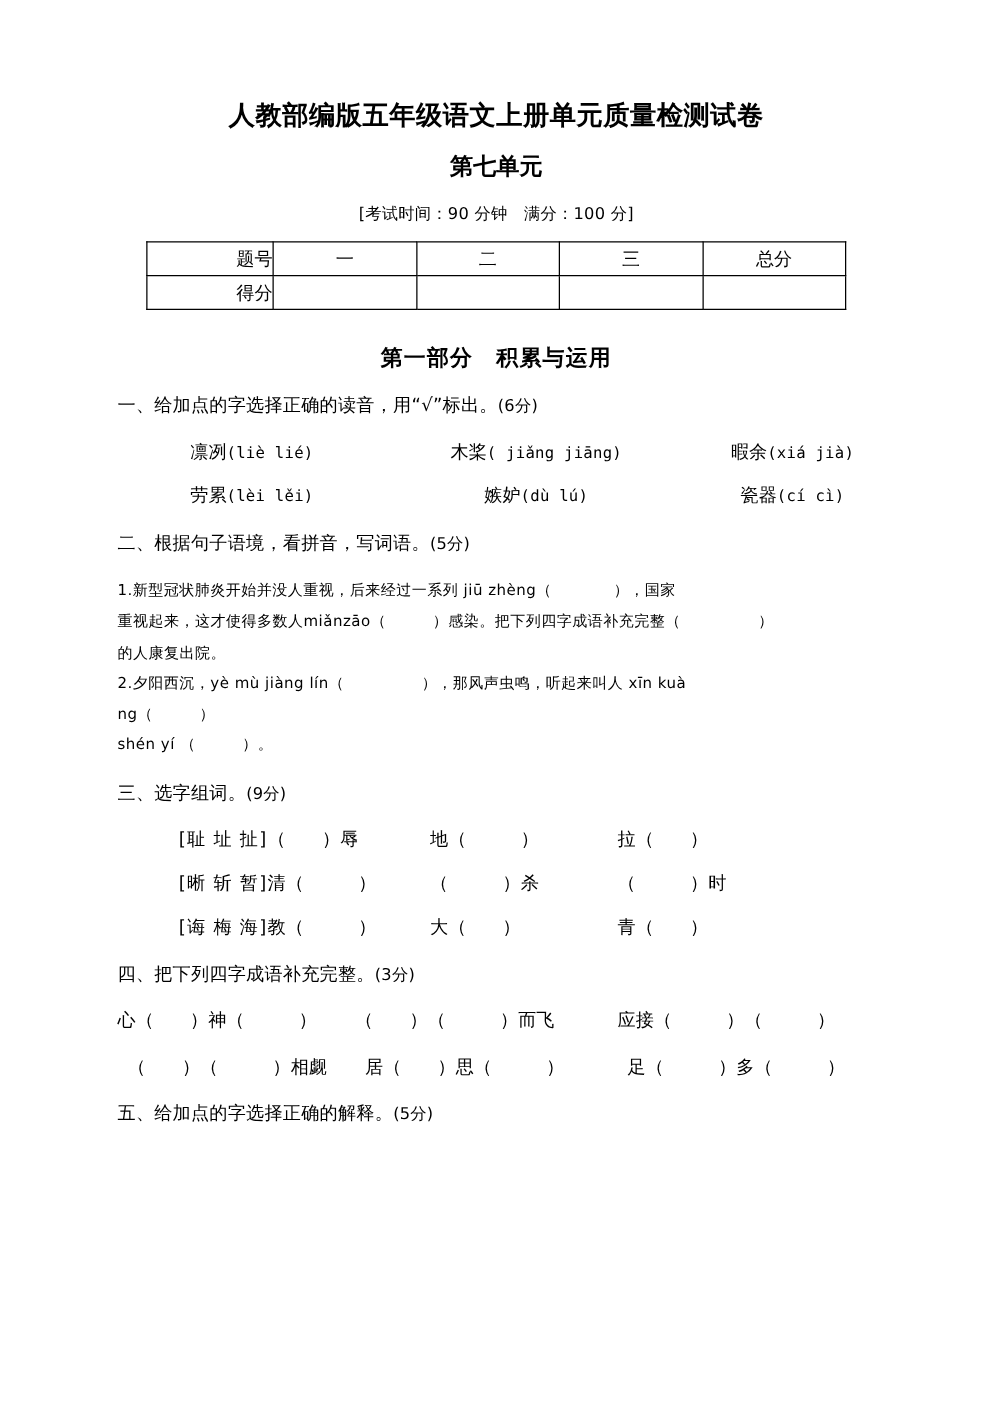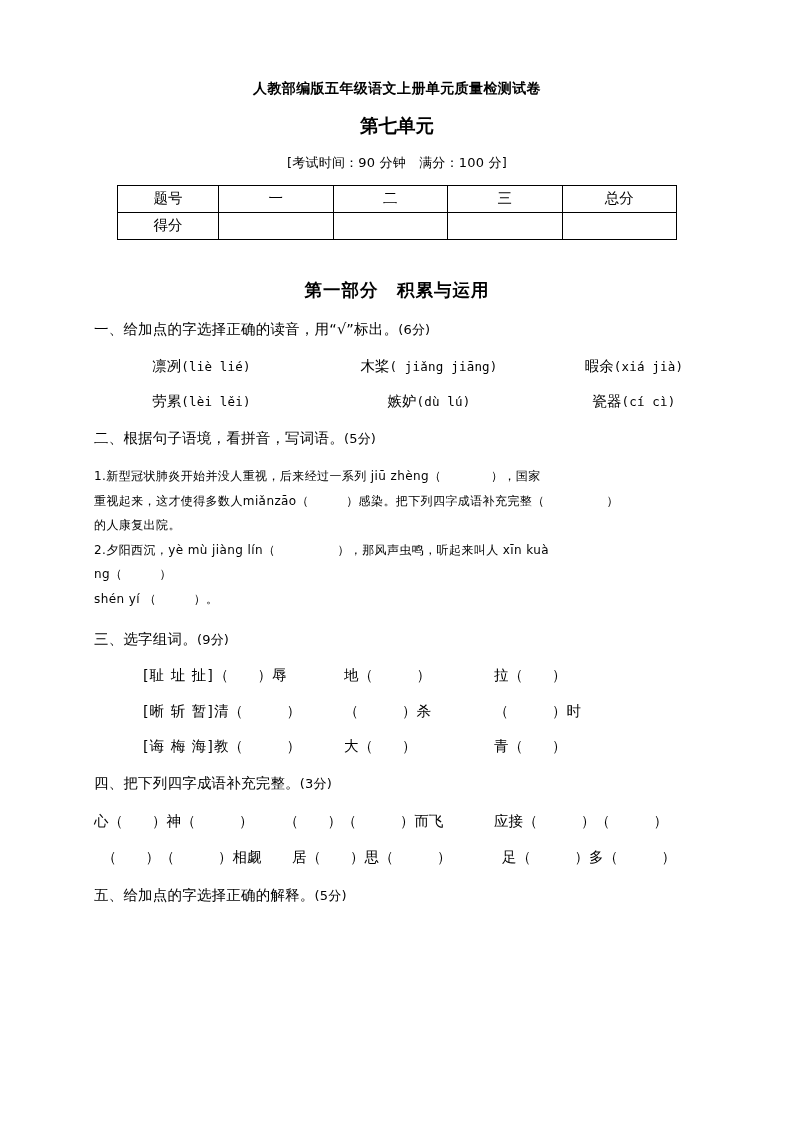--- a/index.html
+++ b/index.html
@@ -19,21 +19,21 @@
     position: relative;
     width: 794px;
     height: 1123px;
     box-sizing: border-box;
     padding: 0;
   }
 
   
   .doc-title {
     text-align: center;
-    font-size: 14px;
+    font-size: 21px;
     font-weight: bold;
     letter-spacing: 0.4px;
     margin: 0;
     padding-top: 80px;
     line-height: 1.2;
   }
   .doc-subtitle {
     text-align: center;
     font-size: 18.5px;
     font-weight: bold;
@@ -61,28 +61,28 @@
     table-layout: fixed;
   }
   table.score-table td {
     border: 1px solid #000000;
     height: 26px;
     text-align: center;
     vertical-align: middle;
     font-size: 14.5px;
     padding: 0;
   }
-  table.score-table td.label-col { width: 100px; }
+  table.score-table td.label-col { width: 100px; text-align: right; }
 
   
   .part-heading {
     text-align: center;
     font-size: 17.5px;
     font-weight: bold;
-    margin: 12px;
+    margin: 0;
     padding-top: 26px;
     letter-spacing: 1px;
   }
 
   
   .qwrap {
     padding-left: 94px;
     padding-right: 75px;
   }
   .q-head {

